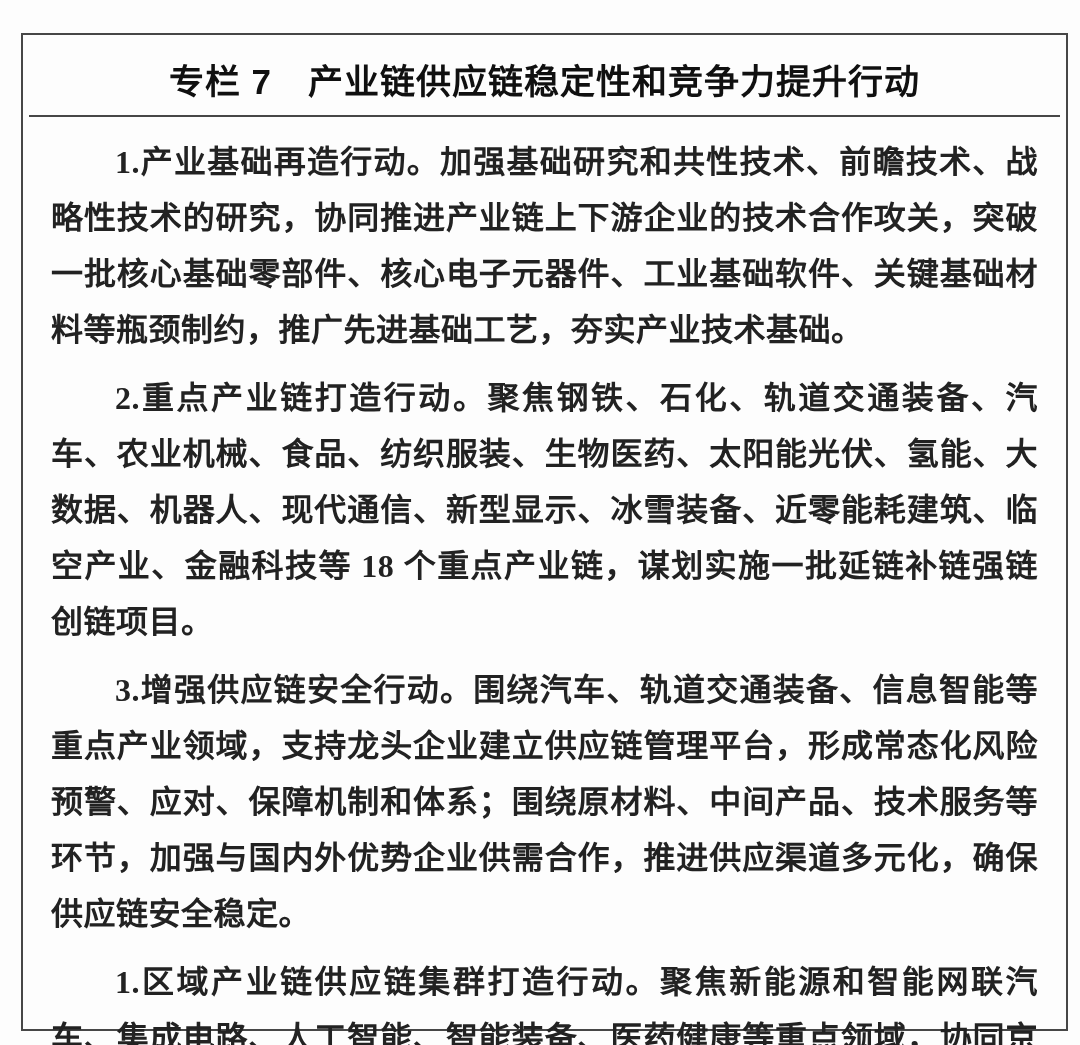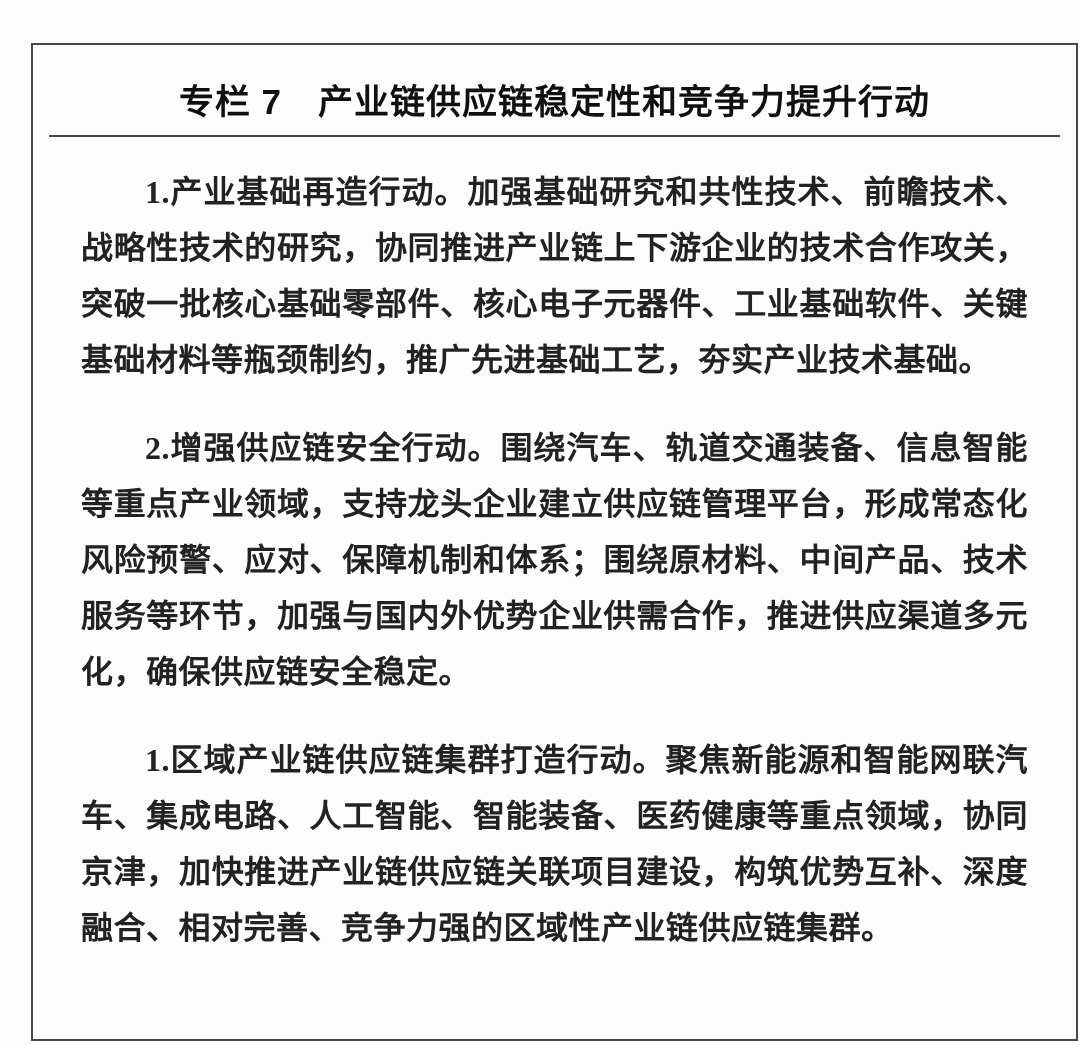--- a/index.html
+++ b/index.html
@@ -1,21 +1,21 @@
 <!DOCTYPE html>
 <html lang="zh-CN" style="--border-color: #474747; --title-color: #101010; --body-color: #222222; --bg-color: #fdfdfd;"><head>
 <meta charset="utf-8">
 <style>
   :root {
     --border-color: #474747;
     --title-color: #101010;
     --body-color: #222222;
     --bg-color: #fdfdfd;
   }
-  * { margin: 0; padding: 16px; box-sizing: border-box; }
+  * { margin: 0; padding: 6px; box-sizing: border-box; }
   html, body {
     width: 1080px;
     background: var(--bg-color);
   }
   body {
     width: 1080px;
     height: 1045px;
     position: relative;
     overflow: hidden;
   }
@@ -56,16 +56,17 @@
     margin: 0;
   }
 </style>
 </head>
 <body>
 
 <div class="panel">
   <div class="panel-title">专栏 7　产业链供应链稳定性和竞争力提升行动</div>
   <div class="panel-body">
     <p>1.产业基础再造行动。加强基础研究和共性技术、前瞻技术、战略性技术的研究，协同推进产业链上下游企业的技术合作攻关，突破一批核心基础零部件、核心电子元器件、工业基础软件、关键基础材料等瓶颈制约，推广先进基础工艺，夯实产业技术基础。</p>
-    <p>2.增强供应链安全行动。围绕汽车、轨道交通装备、信息智能等重点产业领域，支持龙头企业建立供应链管理平台，形成常态化风险预警、应对、保障机制和体系；围绕原材料、中间产品、技术服务等环节，加强与国内外优势企业供需合作，推进供应渠道多元化，确保供应链安全稳定。</p>
+    <p>2.重点产业链打造行动。聚焦钢铁、石化、轨道交通装备、汽车、农业机械、食品、纺织服装、生物医药、太阳能光伏、氢能、大数据、机器人、现代通信、新型显示、冰雪装备、近零能耗建筑、临空产业、金融科技等 18 个重点产业链，谋划实施一批延链补链强链创链项目。</p>
+    <p>3.增强供应链安全行动。围绕汽车、轨道交通装备、信息智能等重点产业领域，支持龙头企业建立供应链管理平台，形成常态化风险预警、应对、保障机制和体系；围绕原材料、中间产品、技术服务等环节，加强与国内外优势企业供需合作，推进供应渠道多元化，确保供应链安全稳定。</p>
     <p>1.区域产业链供应链集群打造行动。聚焦新能源和智能网联汽车、集成电路、人工智能、智能装备、医药健康等重点领域，协同京津，加快推进产业链供应链关联项目建设，构筑优势互补、深度融合、相对完善、竞争力强的区域性产业链供应链集群。</p>
   </div>
 </div>
 
 </body></html>

